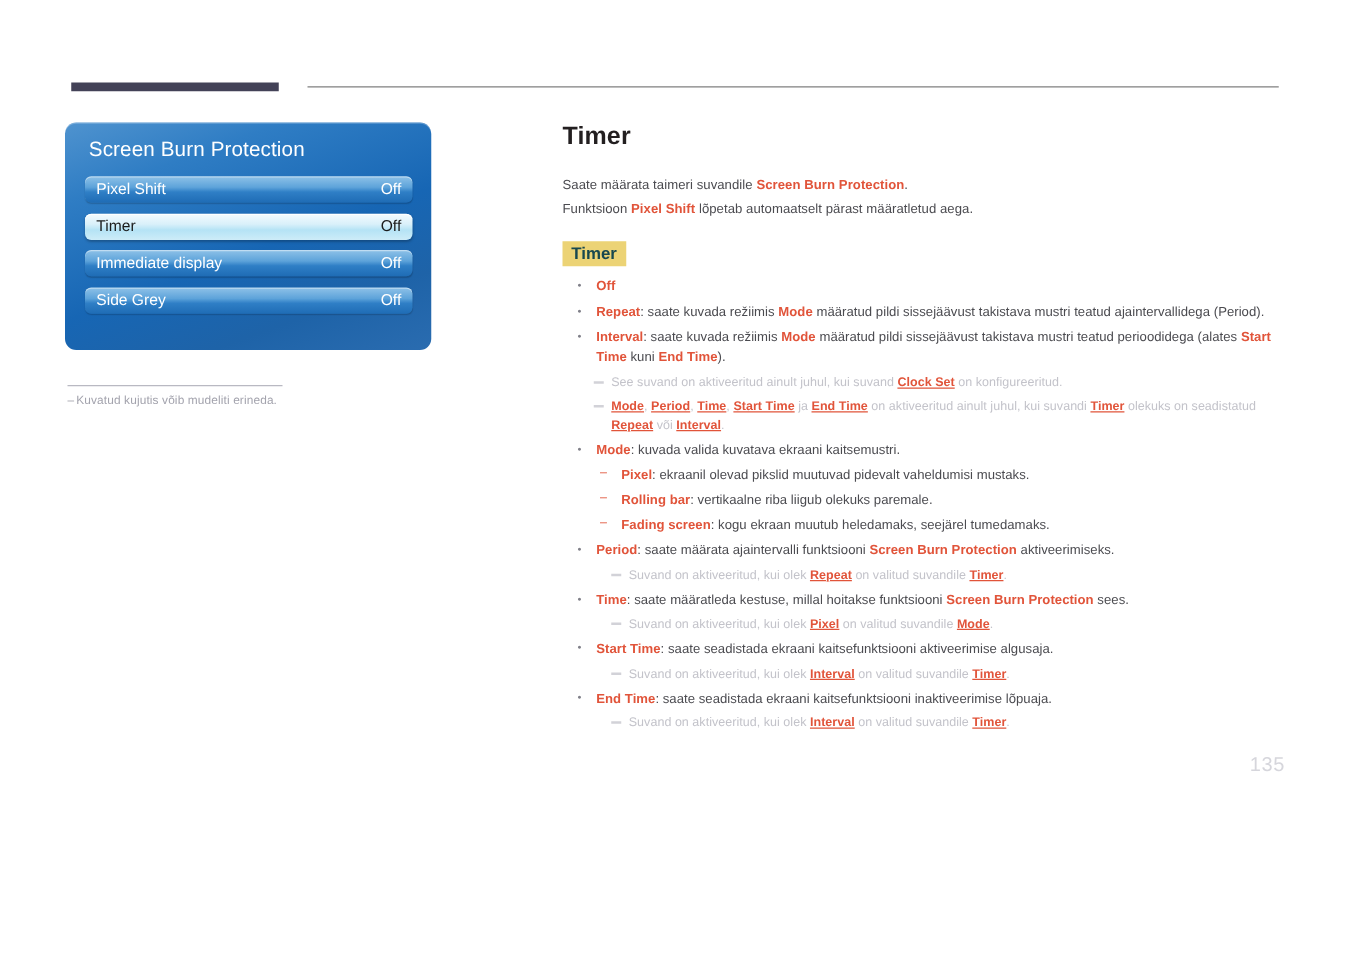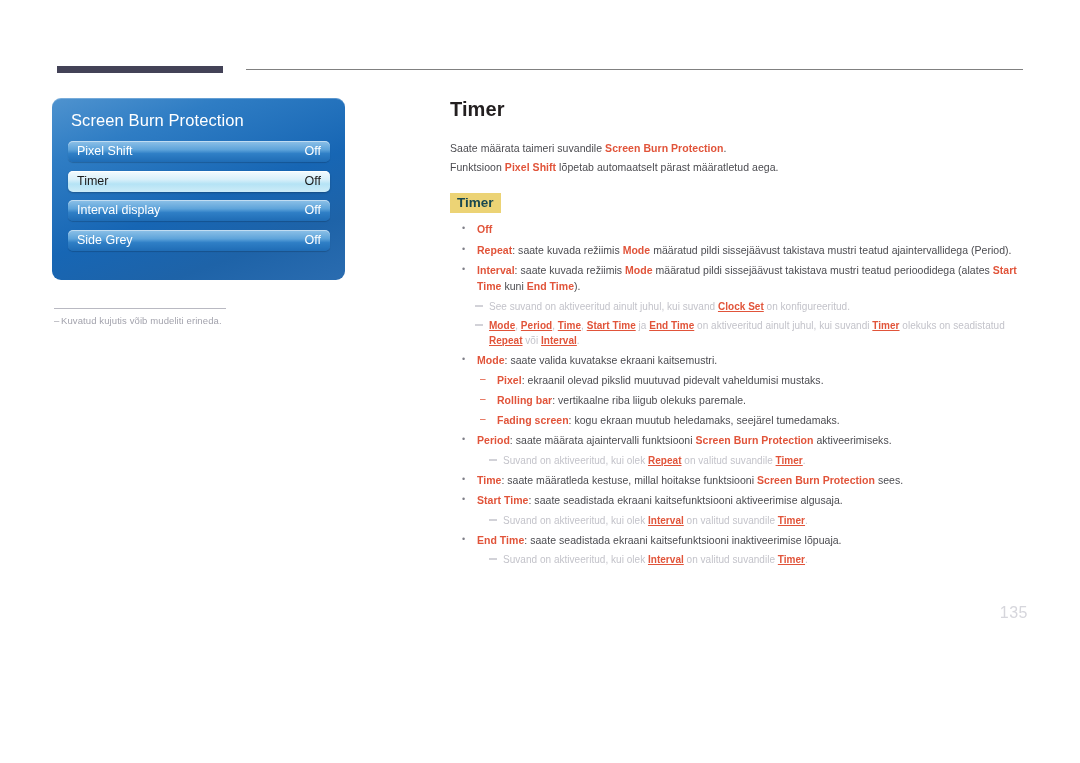--- a/index.html
+++ b/index.html
@@ -239,21 +239,21 @@
         <span class="lbl">Pixel Shift</span>
         <span class="val">Off</span>
       </div>
 
       <div class="osd-row sel">
         <span class="lbl">Timer</span>
         <span class="val">Off</span>
       </div>
 
       <div class="osd-row">
-        <span class="lbl">Interval display</span>
+        <span class="lbl">Immediate display</span>
         <span class="val">Off</span>
       </div>
 
       <div class="osd-row">
         <span class="lbl">Side Grey</span>
         <span class="val">Off</span>
       </div>
 
     </div>
   </div>
@@ -292,21 +292,21 @@
 
       <li class="nt">
         <span>See suvand on aktiveeritud ainult juhul, kui suvand </span><span class="em">Clock Set</span><span> on konfigureeritud.</span>
       </li>
 
       <li class="nt">
         <span class="em">Mode</span><span>, </span><span class="em">Period</span><span>, </span><span class="em">Time</span><span>, </span><span class="em">Start Time</span><span> ja </span><span class="em">End Time</span><span> on aktiveeritud ainult juhul, kui suvandi </span><span class="em">Timer</span><span> olekuks on seadistatud </span><span class="em">Repeat</span><span> või </span><span class="em">Interval</span><span>.</span>
       </li>
 
       <li class="b1">
-        <span class="em">Mode</span><span>: saate valida kuvatakse ekraani kaitsemustri.</span>
+        <span class="em">Mode</span><span>: kuvada valida kuvatava ekraani kaitsemustri.</span>
       </li>
 
       <li class="b2">
         <span class="em">Pixel</span><span>: ekraanil olevad pikslid muutuvad pidevalt vaheldumisi mustaks.</span>
       </li>
 
       <li class="b2">
         <span class="em">Rolling bar</span><span>: vertikaalne riba liigub olekuks paremale.</span>
       </li>
 
@@ -320,20 +320,23 @@
       </li>
 
       <li class="nt deep">
         <span>Suvand on aktiveeritud, kui olek </span><span class="em">Repeat</span><span> on valitud suvandile </span><span class="em">Timer</span><span>.</span>
       </li>
 
       <li class="b1">
         <span class="em">Time</span><span>: saate määratleda kestuse, millal hoitakse funktsiooni </span><span class="em">Screen Burn Protection</span><span> sees.</span>
       </li>
 
+      <li class="nt deep">
+        <span>Suvand on aktiveeritud, kui olek </span><span class="em">Pixel</span><span> on valitud suvandile </span><span class="em">Mode</span><span>.</span>
+      </li>
 
       <li class="b1">
         <span class="em">Start Time</span><span>: saate seadistada ekraani kaitsefunktsiooni aktiveerimise algusaja.</span>
       </li>
 
       <li class="nt deep">
         <span>Suvand on aktiveeritud, kui olek </span><span class="em">Interval</span><span> on valitud suvandile </span><span class="em">Timer</span><span>.</span>
       </li>
 
       <li class="b1">

